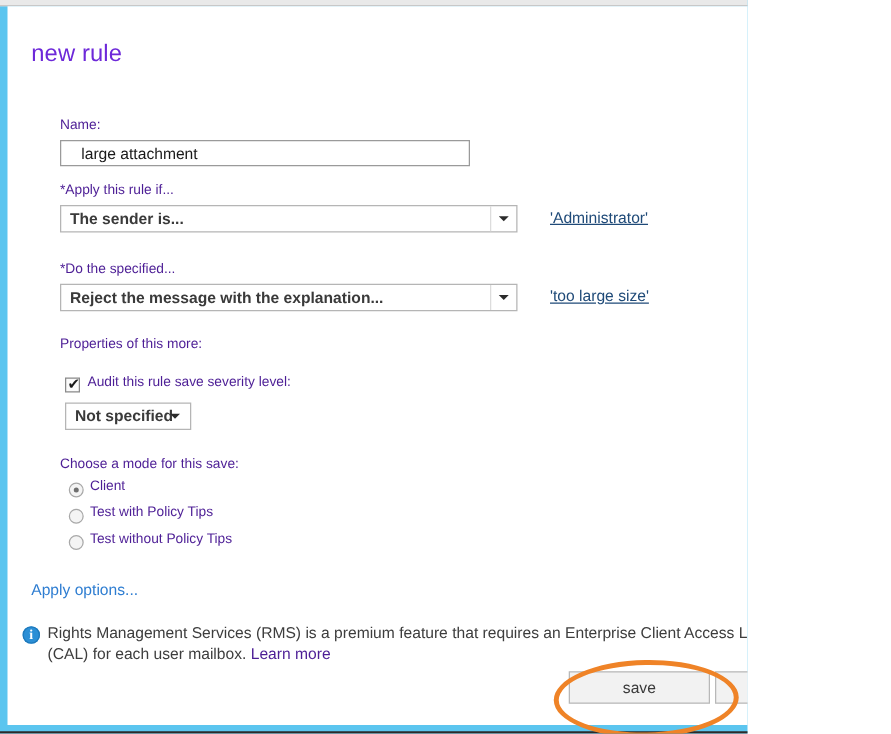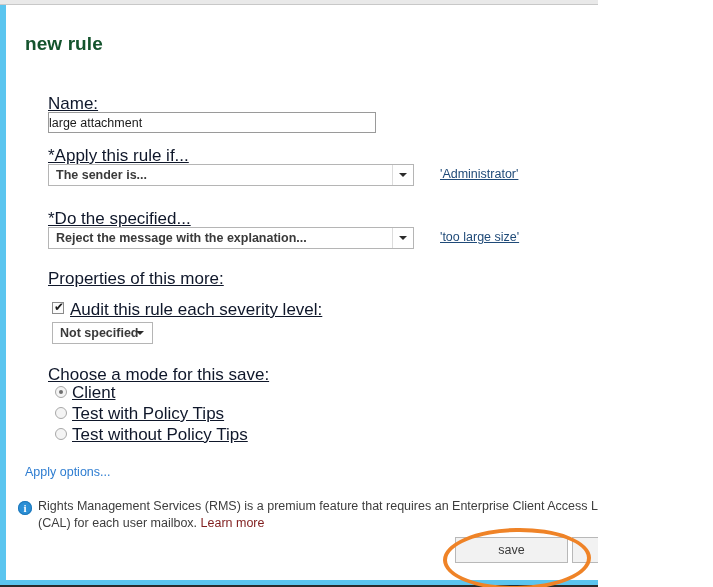--- a/index.html
+++ b/index.html
@@ -40,21 +40,21 @@
   
   #help{
     position:absolute;right:12px;top:12px;
     font-size:12.5px;color:#2e7dd1;cursor:pointer;
     text-decoration:none;
   }
 
   
   #title{
     position:absolute;left:19px;top:28px;
-    font-size:19px;color:#14532d;font-weight:700;
+    font-size:19px;color:#6d28d9;font-weight:400;
     letter-spacing:0.1px;
   }
 
   
   #scrollbar{
     position:absolute;right:4px;top:83px;
     width:17px;height:448px;
     background:#f0f0f0;
   }
   #sb-up,#sb-down{
@@ -74,28 +74,28 @@
     width:15px;height:408px;background:#c2c2c2;cursor:pointer;
   }
 
   
   #body{
     position:absolute;left:0;top:83px;
     width:676px;height:448px;
     overflow:hidden;
   }
   .lbl{
-    position:absolute;font-size:17px;color:#0f172a;white-space:nowrap;text-decoration:underline;
+    position:absolute;font-size:11px;color:#4c1d95;white-space:nowrap;
   }
   .txtinput{
     position:absolute;
     box-sizing:border-box;
     border:1px solid #9a9a9a;background:#fff;
     font-family:"Liberation Sans",sans-serif;font-size:12.5px;color:#1a1a1a;
-    padding:0 0;outline:none;
+    padding:0 16px;outline:none;
   }
   
   .combo{
     position:absolute;box-sizing:border-box;
     border:1px solid #b5b5b5;background:#fff;
     height:22px;cursor:pointer;
   }
   .combo .ctext{
     position:absolute;left:7px;top:0;line-height:20px;
     font-size:12.5px;color:#3a3a3a;white-space:nowrap;font-weight:bold;
@@ -156,21 +156,21 @@
   }
   #info-icon .ichar{
     position:absolute;left:0;top:0;width:14px;height:14px;
     font-family:"Liberation Serif",serif;font-weight:bold;
     font-size:11px;line-height:14px;text-align:center;color:#ffffff;
   }
   #notice-text{
     position:absolute;left:20px;top:0;width:620px;
     font-size:12.5px;line-height:17px;color:#3d3d3d;
   }
-  #learn-more{color:#7f1d1d;cursor:pointer;}
+  #learn-more{color:#4c1d95;cursor:pointer;}
 
   
   #footer{
     position:absolute;left:0;bottom:7px;width:700px;height:40px;
   }
   .btn{
     position:absolute;top:4px;height:26px;
     box-sizing:border-box;
     border:1px solid #b8b8b8;background:#f2f2f2;
     font-family:"Liberation Sans",sans-serif;font-size:12.5px;color:#3a3a3a;
@@ -230,21 +230,21 @@
         <span class="cdiv"></span>
         <span class="carrow"></span>
       </div>
       <a class="inline-link" style="left:434px;top:142px;">'too large size'</a>
 
       <div class="lbl" style="left:42px;top:181px;">Properties of this more:</div>
 
       <div class="cbox" style="left:46px;top:214px;">
         <span class="tick">✔</span>
       </div>
-      <div class="lbl" style="left:64px;top:212px;">Audit this rule each severity level:</div>
+      <div class="lbl" style="left:64px;top:212px;">Audit this rule save severity level:</div>
 
       <div class="combo small" style="left:46px;top:234px;width:101px;">
         <span class="ctext">Not specified</span>
         <span class="carrow"></span>
       </div>
 
       <div class="lbl" style="left:42px;top:277px;">Choose a mode for this save:</div>
 
       <div class="radio sel" style="left:49px;top:298px;"></div>
       <div class="lbl" style="left:66px;top:295px;">Client</div>

